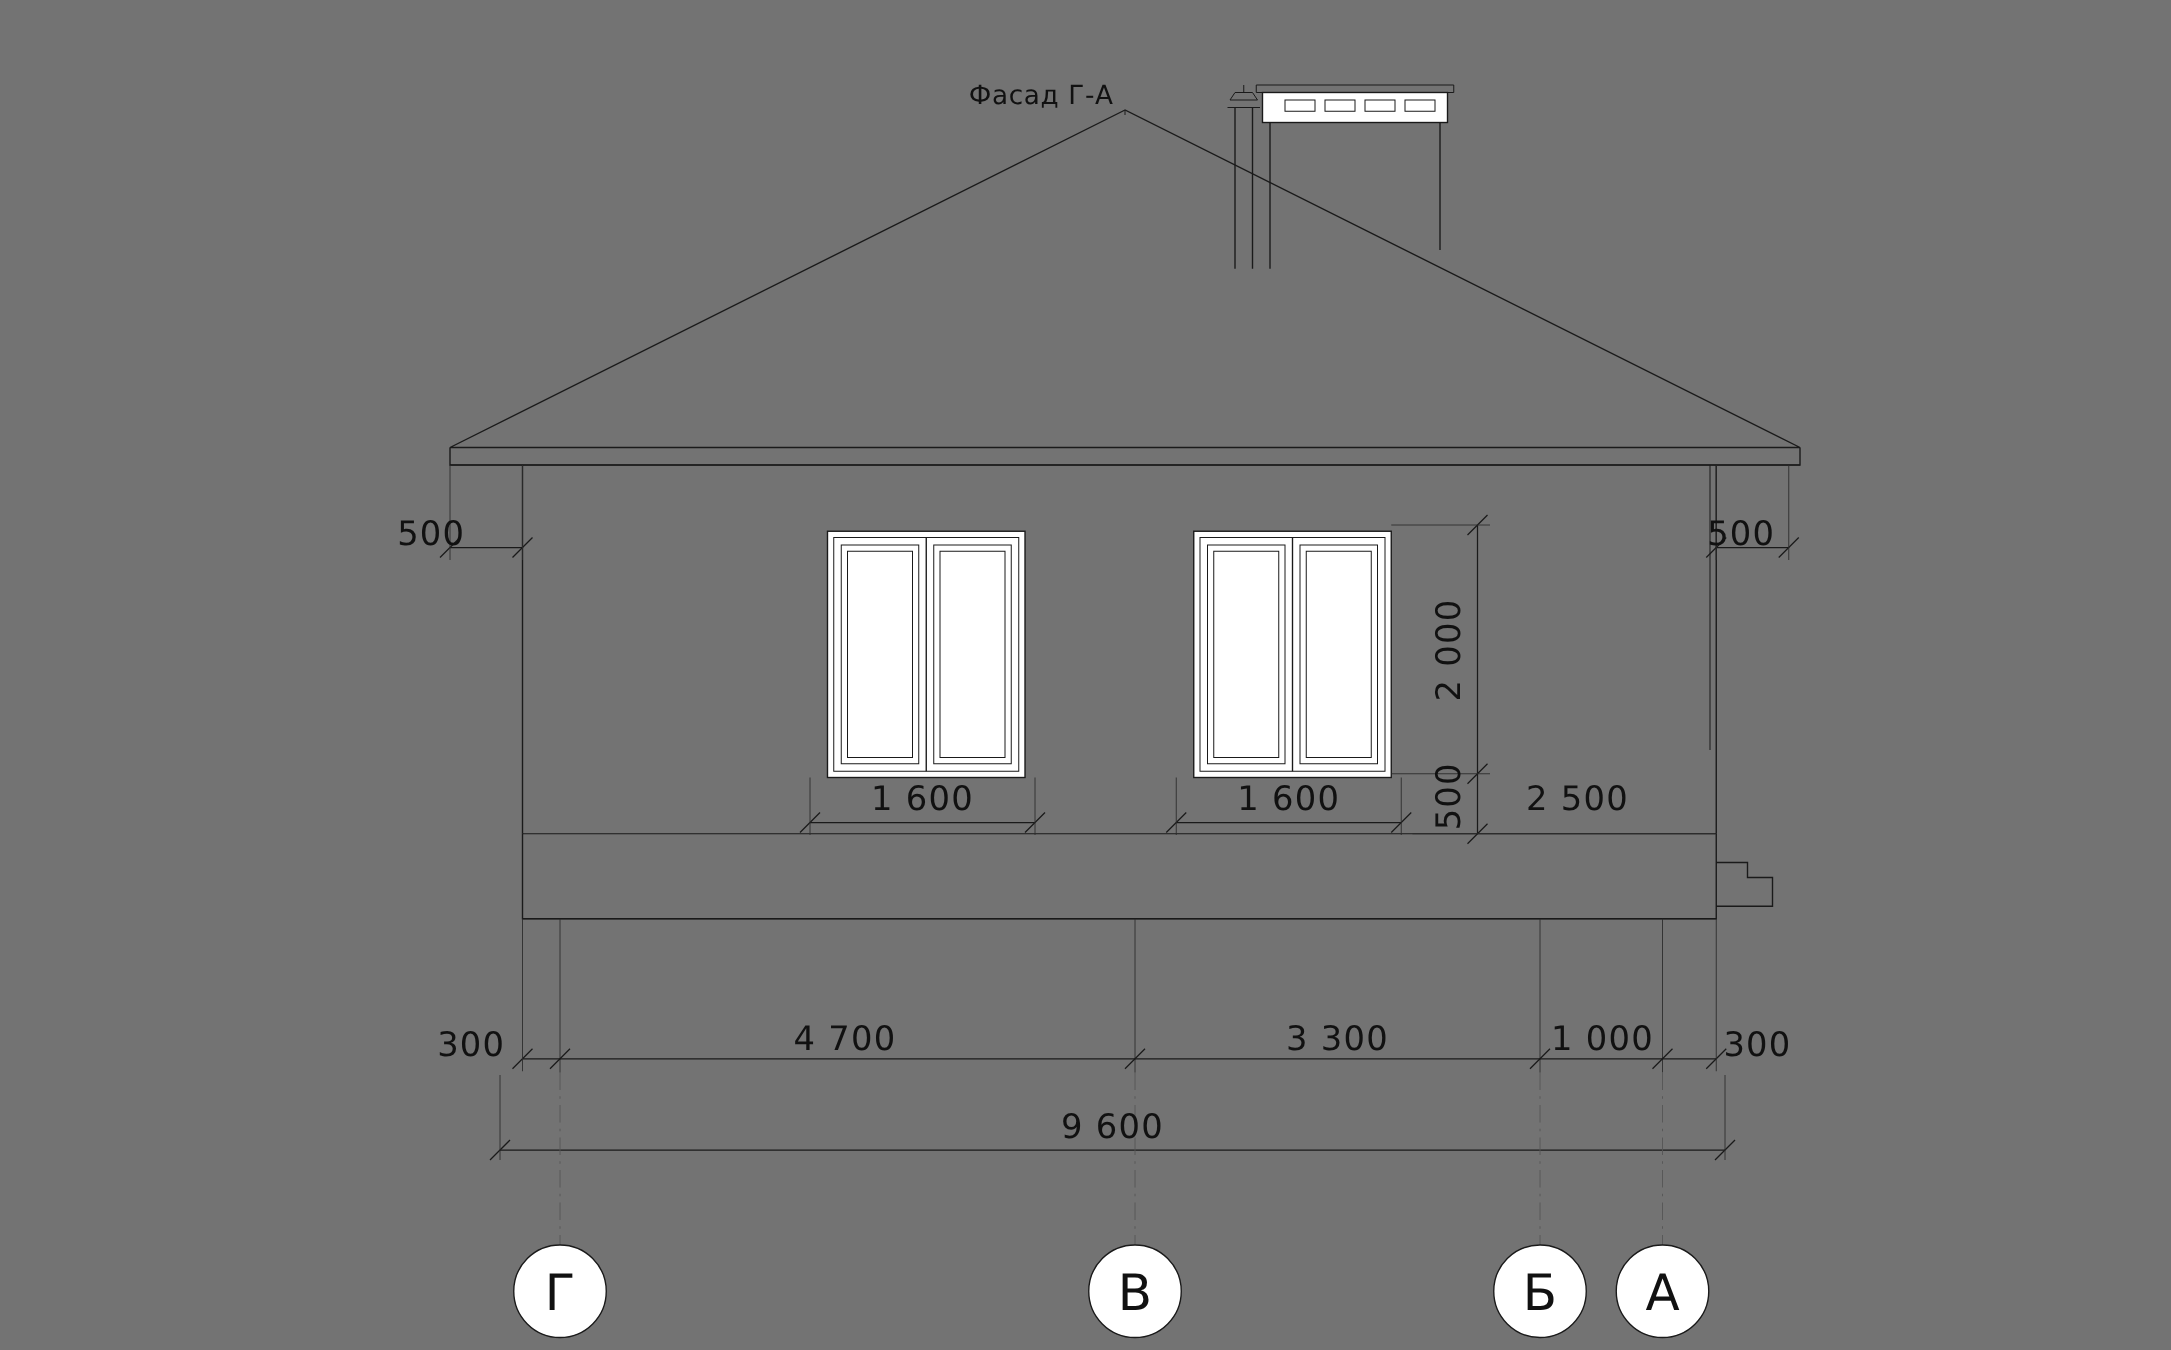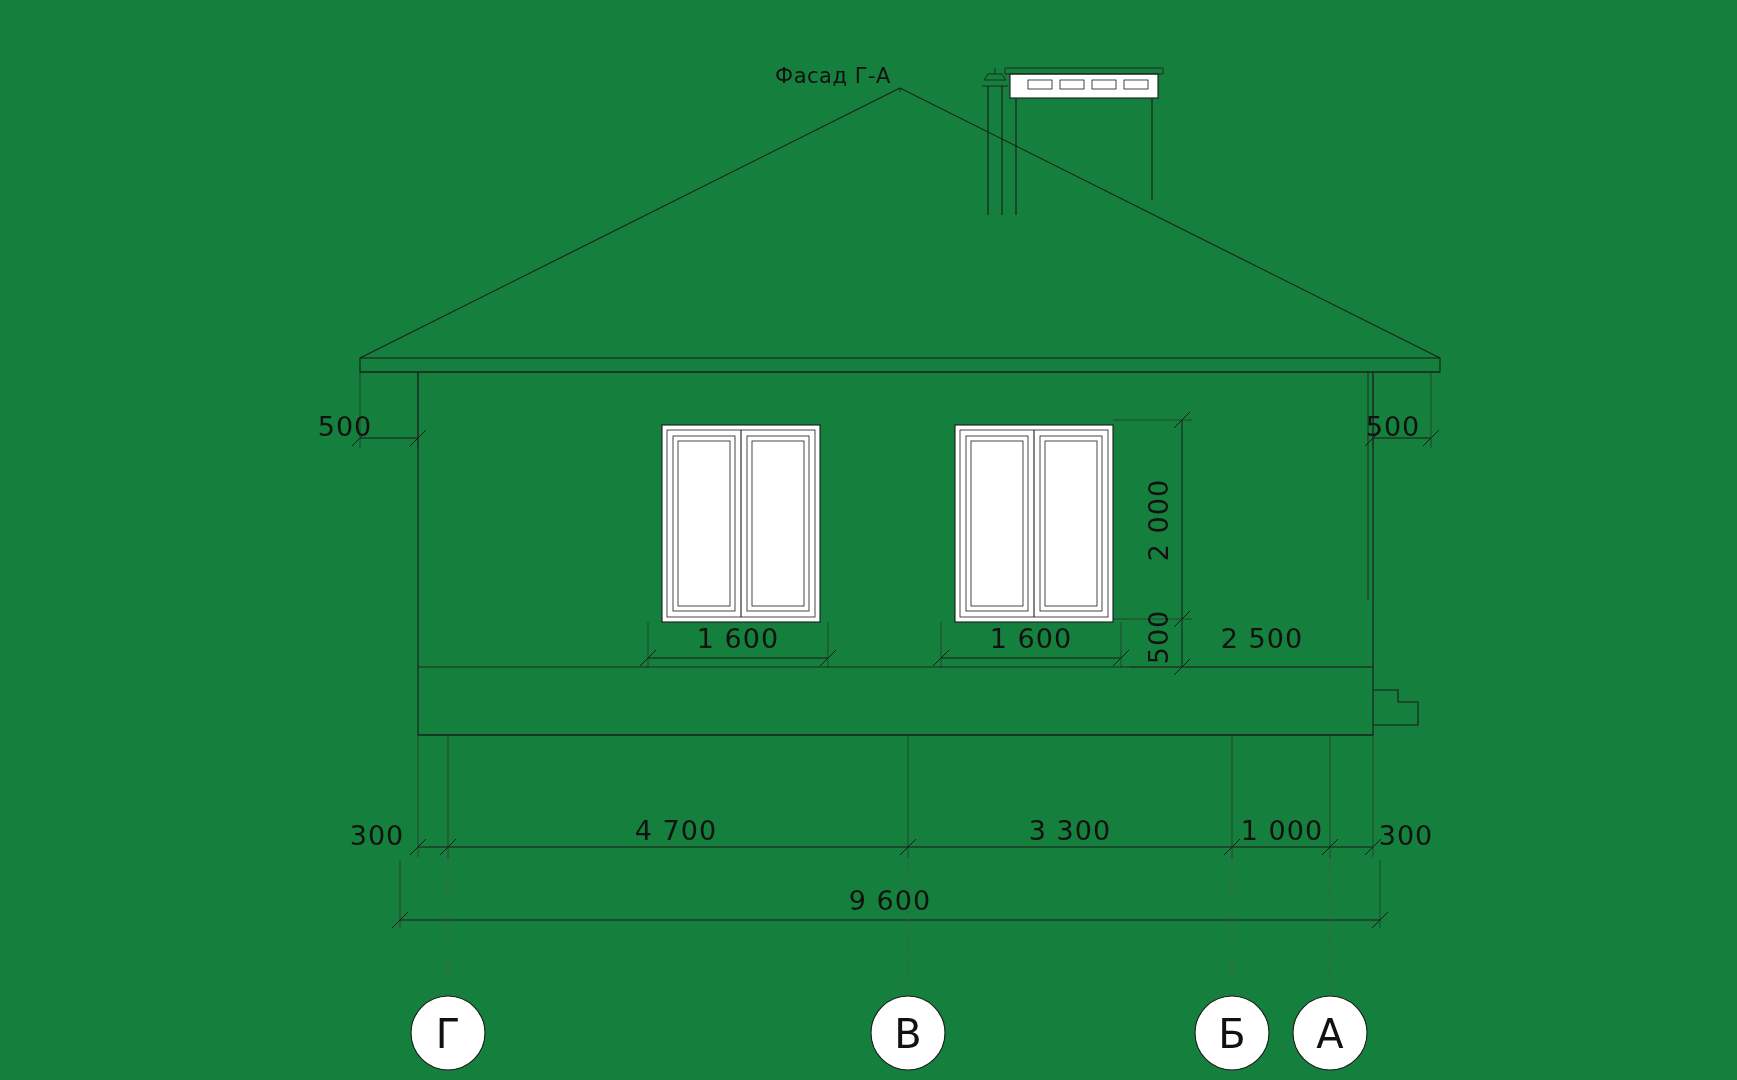--- a/index.html
+++ b/index.html
@@ -7,21 +7,21 @@
     padding: 0;
     background: #ffffff;
   }
   body {
     font-family: "DejaVu Sans", sans-serif;
   }
   #sheet {
     position: relative;
     width: 1737px;
     height: 1080px;
-    background: #15803d;
+    background: #737373;
     overflow: hidden;
   }
   svg#drawing {
     position: absolute;
     left: 0;
     top: 0;
     width: 1737px;
     height: 1080px;
   }
   .ln {

